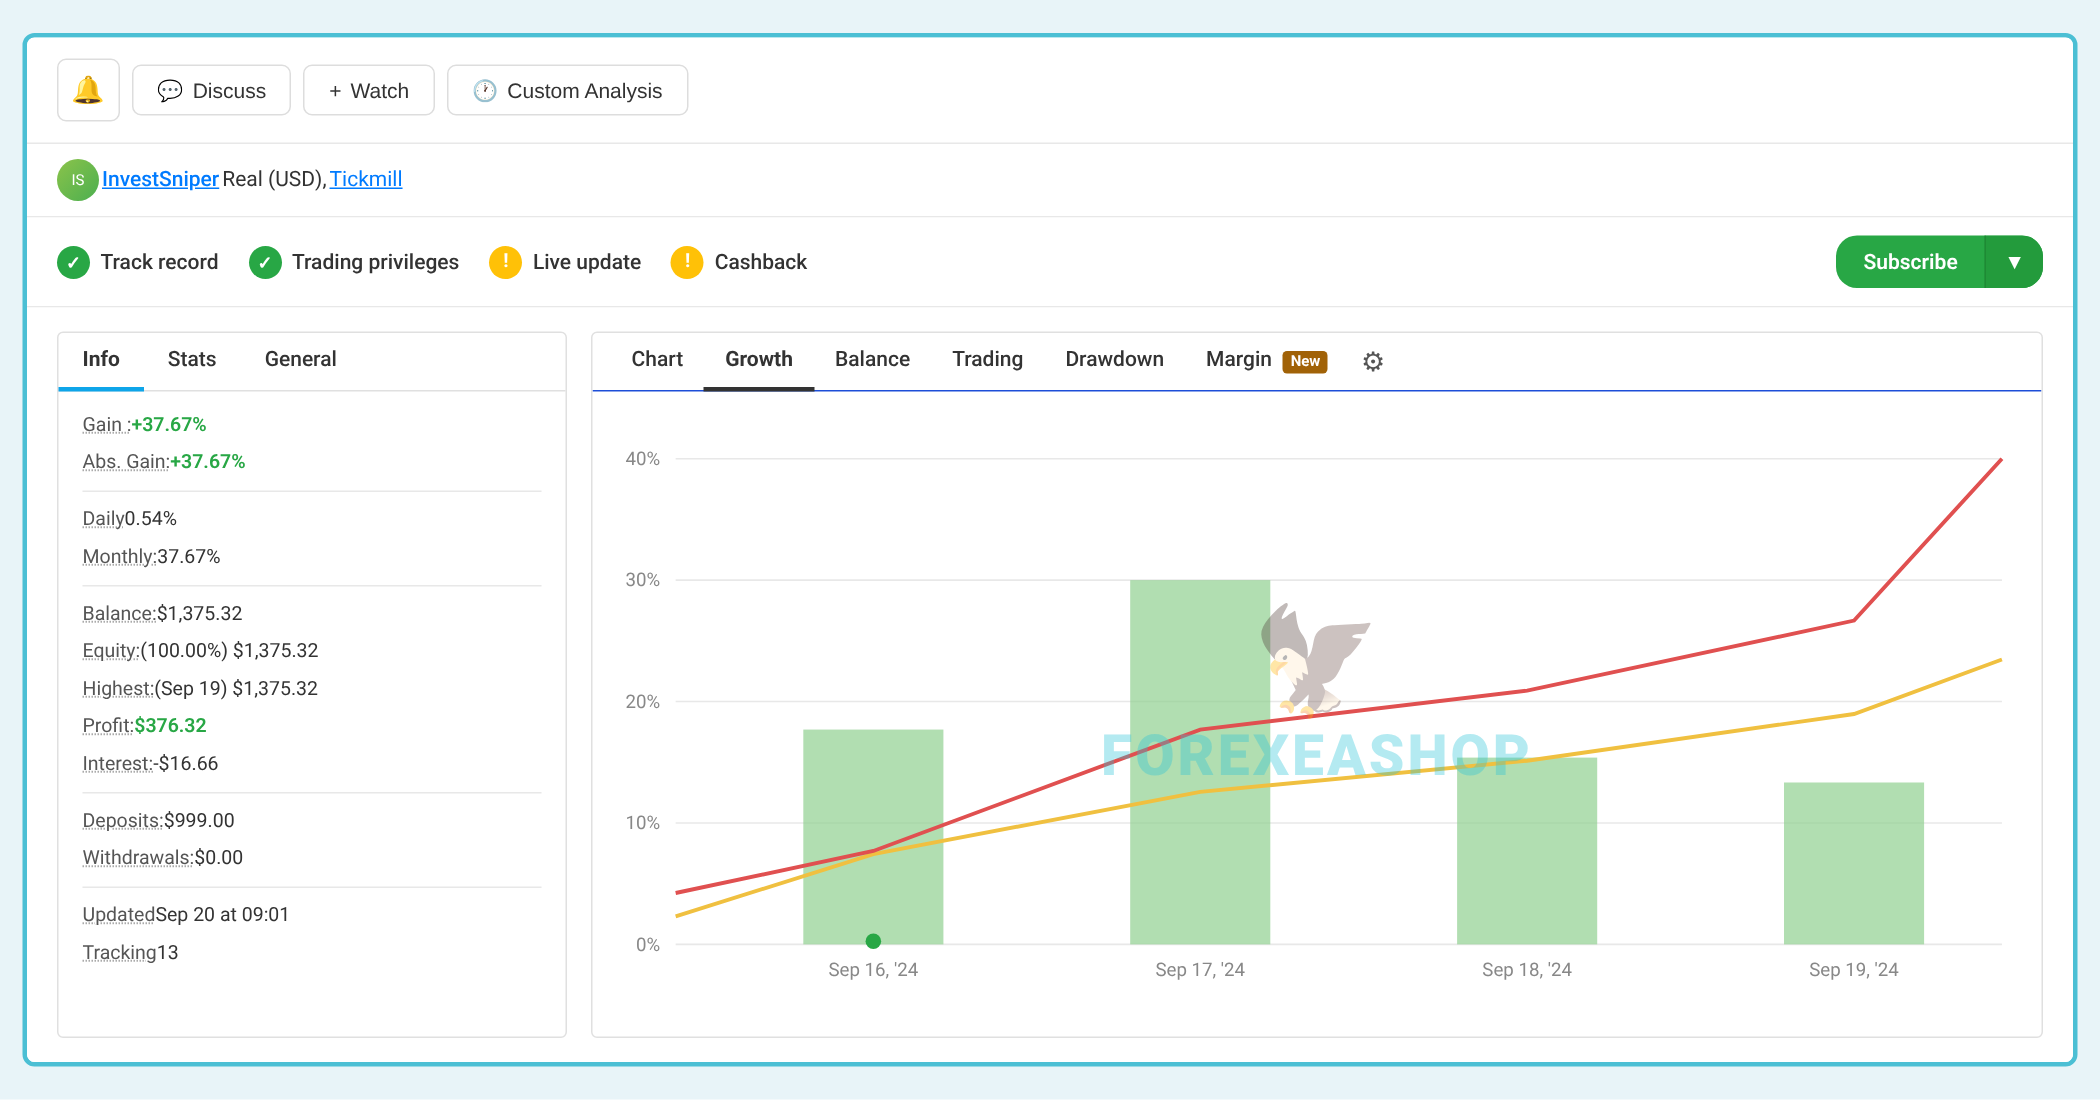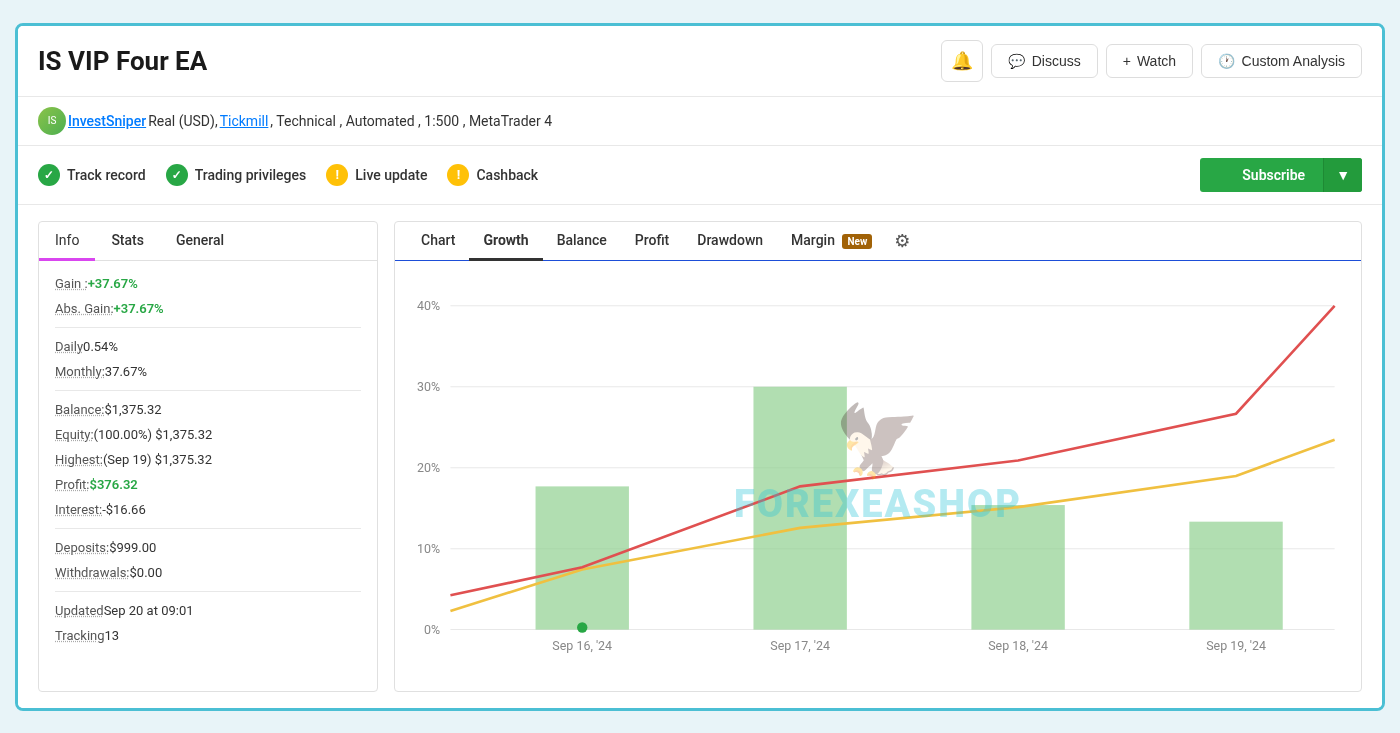--- a/index.html
+++ b/index.html
@@ -65,26 +65,25 @@
       color: #333;
       font-weight: 500;
     }
     .btn-subscribe {
       display: flex;
       align-items: center;
       gap: 0;
       background: #28a745;
       color: white;
       border: none;
-      border-radius: 3px;
+      border-radius: 14px;
       cursor: pointer;
       font-size: 14px;
       font-weight: 600;
       overflow: hidden;
-      padding-left: 24px;
     }
     .btn-subscribe-main {
       padding: 9px 18px;
     }
     .btn-subscribe-arrow {
       padding: 9px 12px;
       background: #239b3c;
       border-left: 1px solid #1e8a34;
     }
     
@@ -187,22 +186,22 @@
     .tab-item {
       padding: 10px 16px;
       font-size: 14px;
       font-weight: 500;
       cursor: pointer;
       color: #333;
       border-bottom: 3px solid transparent;
       margin-bottom: -1px;
     }
     .tab-item.active {
-      border-bottom: 3px solid #d946ef;
-      font-weight: 400;
+      border-bottom: 3px solid #0ea5e9;
+      font-weight: 700;
     }
     .info-table {
       padding: 10px 16px;
     }
     .info-row {
       display: flex;
       align-items: baseline;
       padding: 5px 0;
       font-size: 13px;
     }
@@ -312,21 +311,20 @@
       width: 100%;
       height: 100%;
     }
   </style>
 </head>
 <body>
 
 <div class="outer-border">
 
   <div class="header">
-    <h1 class="header-title">IS VIP Four EA</h1>
     <div class="header-actions">
       <div class="btn-icon" title="Notifications">🔔</div>
       <button class="btn-action">
         <span>💬</span>
         <span>Discuss</span>
       </button>
       <button class="btn-action">
         <span>+</span>
         <span>Watch</span>
       </button>
@@ -335,21 +333,20 @@
         <span>Custom Analysis</span>
       </button>
     </div>
   </div>
 
   <div class="subtitle-row">
     <div class="avatar-img">IS</div>
     <span class="username-link">InvestSniper</span>
     <span>Real (USD),</span>
     <span class="broker-link">Tickmill</span>
-    <span>, Technical , Automated , 1:500 , MetaTrader 4</span>
   </div>
 
   <div class="badges-row">
     <div class="badges-left">
       <div class="badge-item">
         <div class="badge-check">✓</div>
         <span>Track record</span>
       </div>
       <div class="badge-item">
         <div class="badge-check">✓</div>
@@ -438,21 +435,21 @@
         </div>
       </div>
     </div>
 
     <div class="right-panel">
       <div class="chart-tabs-row">
         <div class="chart-tabs">
           <div class="chart-tab">Chart</div>
           <div class="chart-tab active">Growth</div>
           <div class="chart-tab">Balance</div>
-          <div class="chart-tab">Profit</div>
+          <div class="chart-tab">Trading</div>
           <div class="chart-tab">Drawdown</div>
           <div class="chart-tab">
             Margin <span class="new-badge">New</span>
           </div>
         </div>
         <div class="chart-filter-icon">⚙</div>
       </div>
 
       <div class="chart-area">
         <div class="watermark">

